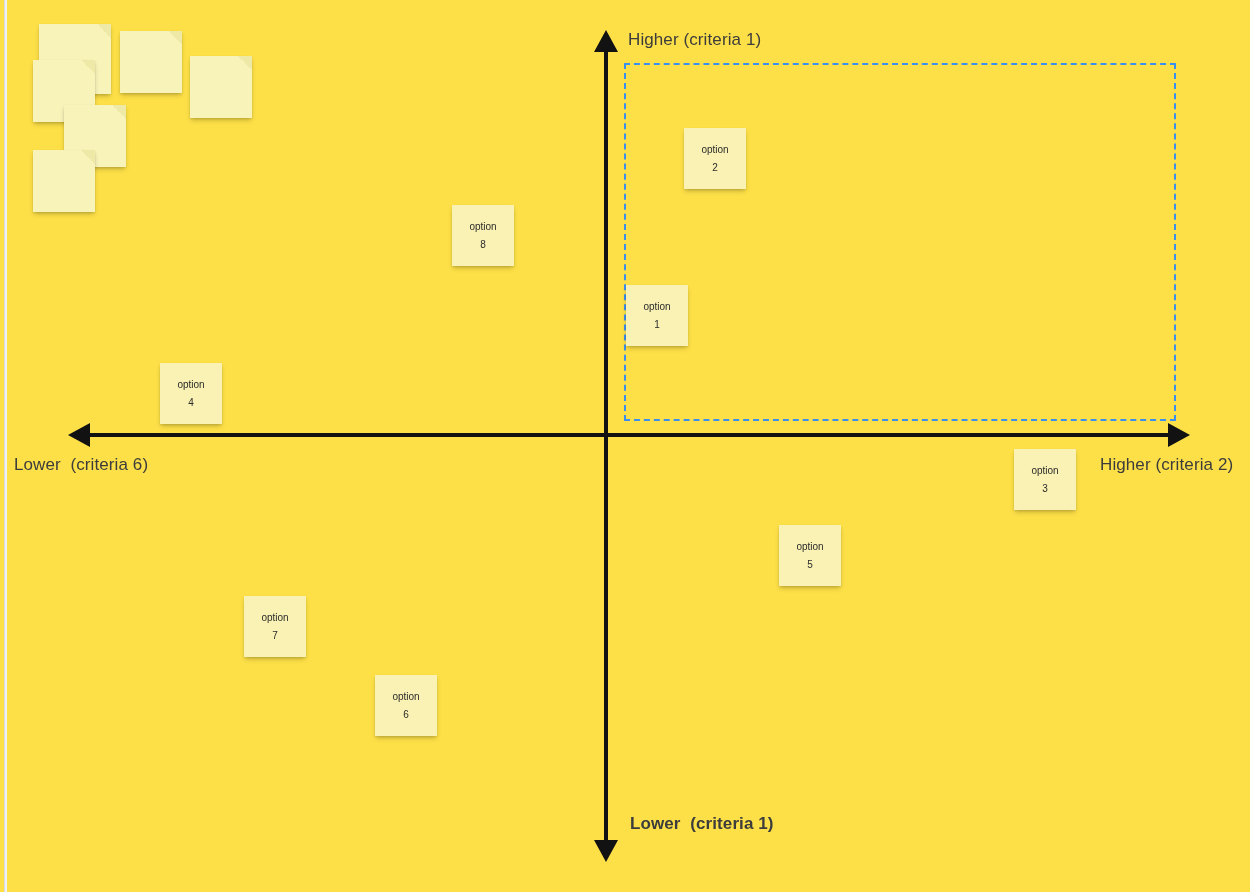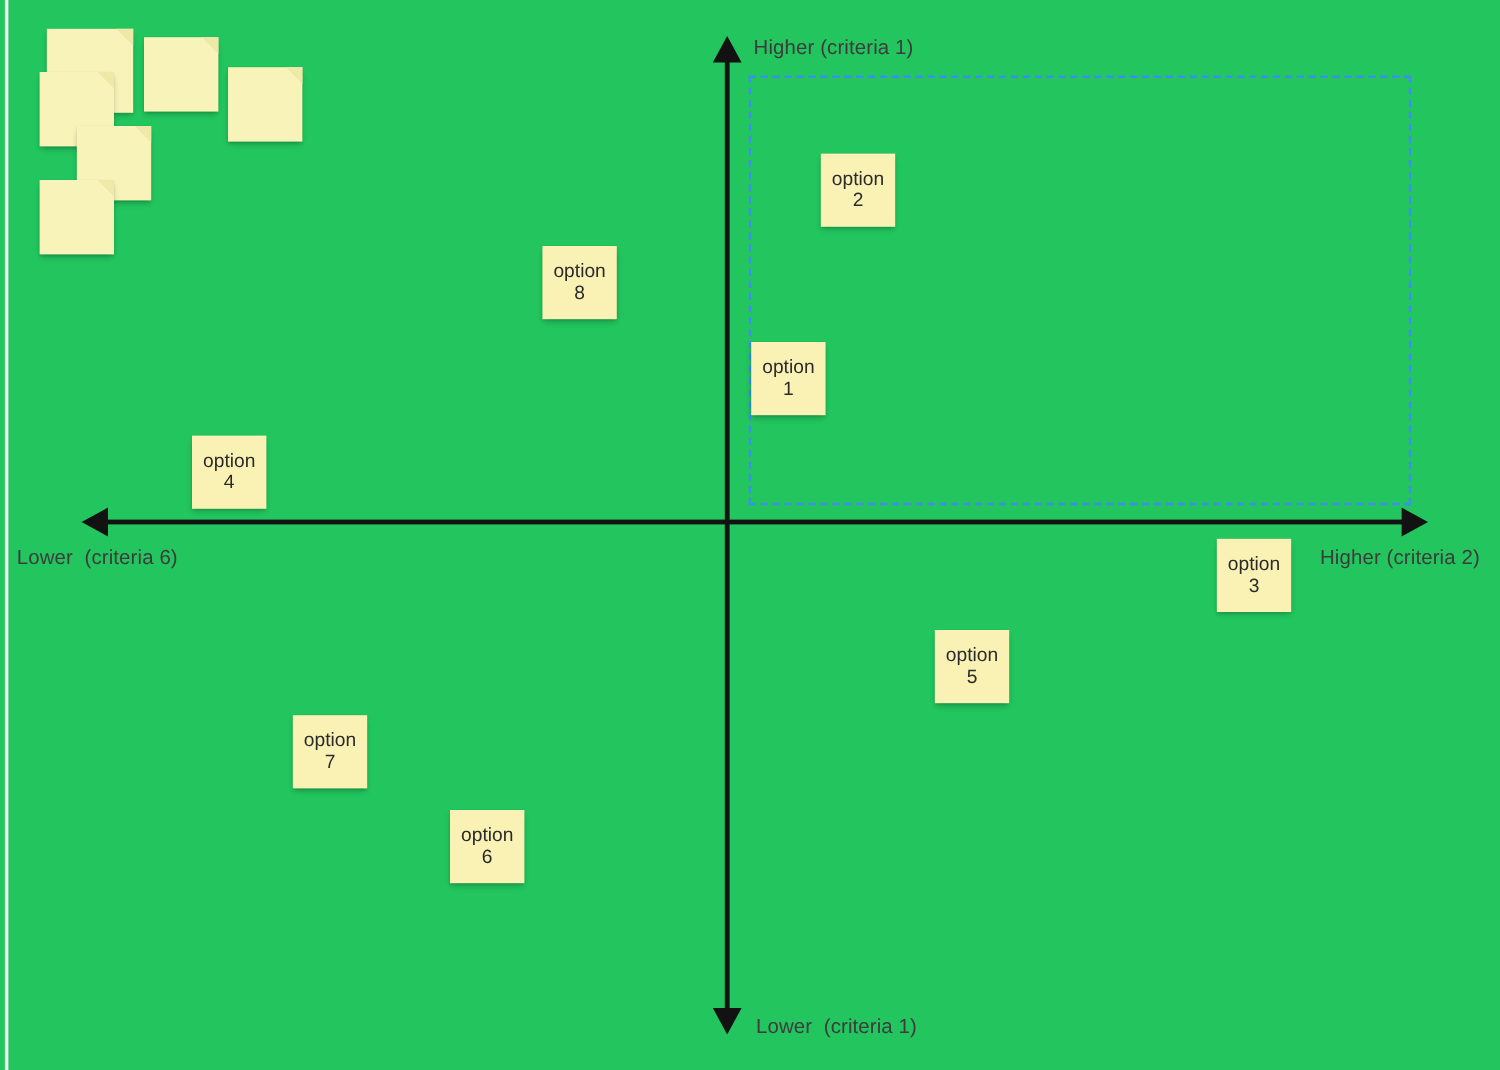--- a/index.html
+++ b/index.html
@@ -7,21 +7,21 @@
     padding: 0;
     background: #ffffff;
   }
   body {
     font-family: "Liberation Sans", sans-serif;
   }
   #board {
     position: relative;
     width: 1250px;
     height: 892px;
-    background: #22c55e;
+    background: #fde047;
     overflow: hidden;
   }
   
   .left-edge-rule {
     position: absolute;
     left: 4px;
     top: 0;
     width: 1px;
     height: 892px;
     background: #d8d9dd;
@@ -90,21 +90,21 @@
   
   .axis-label {
     position: absolute;
     font-family: "Liberation Sans", sans-serif;
     font-size: 17px;
     color: #3c3c3c;
     white-space: pre;
     letter-spacing: 0.1px;
   }
   .label-top    { left: 628px; top: 30px; }
-  .label-bottom { left: 630px; top: 846px; }
+  .label-bottom { left: 630px; top: 814px; font-weight: bold; }
   .label-left   { left: 14px;  top: 455px; }
   .label-right  { left: 1100px; top: 455px; }
 
   
   .highlight-region {
     position: absolute;
     left: 624px;
     top: 63px;
     width: 552px;
     height: 358px;
@@ -122,21 +122,21 @@
                 0 1px 2px rgba(0,0,0,0.10);
   }
   .note-label {
     position: absolute;
     left: 0;
     right: 0;
     top: 50%;
     transform: translateY(-50%);
     text-align: center;
     font-family: "Liberation Sans", sans-serif;
-    font-size: 16px;
+    font-size: 10px;
     line-height: 18px;
     color: #2b2b2b;
     white-space: pre-line;
     pointer-events: none;
   }
   
   .note.blank {
     background: #f8f3b9;
   }
   .note.blank::after {

